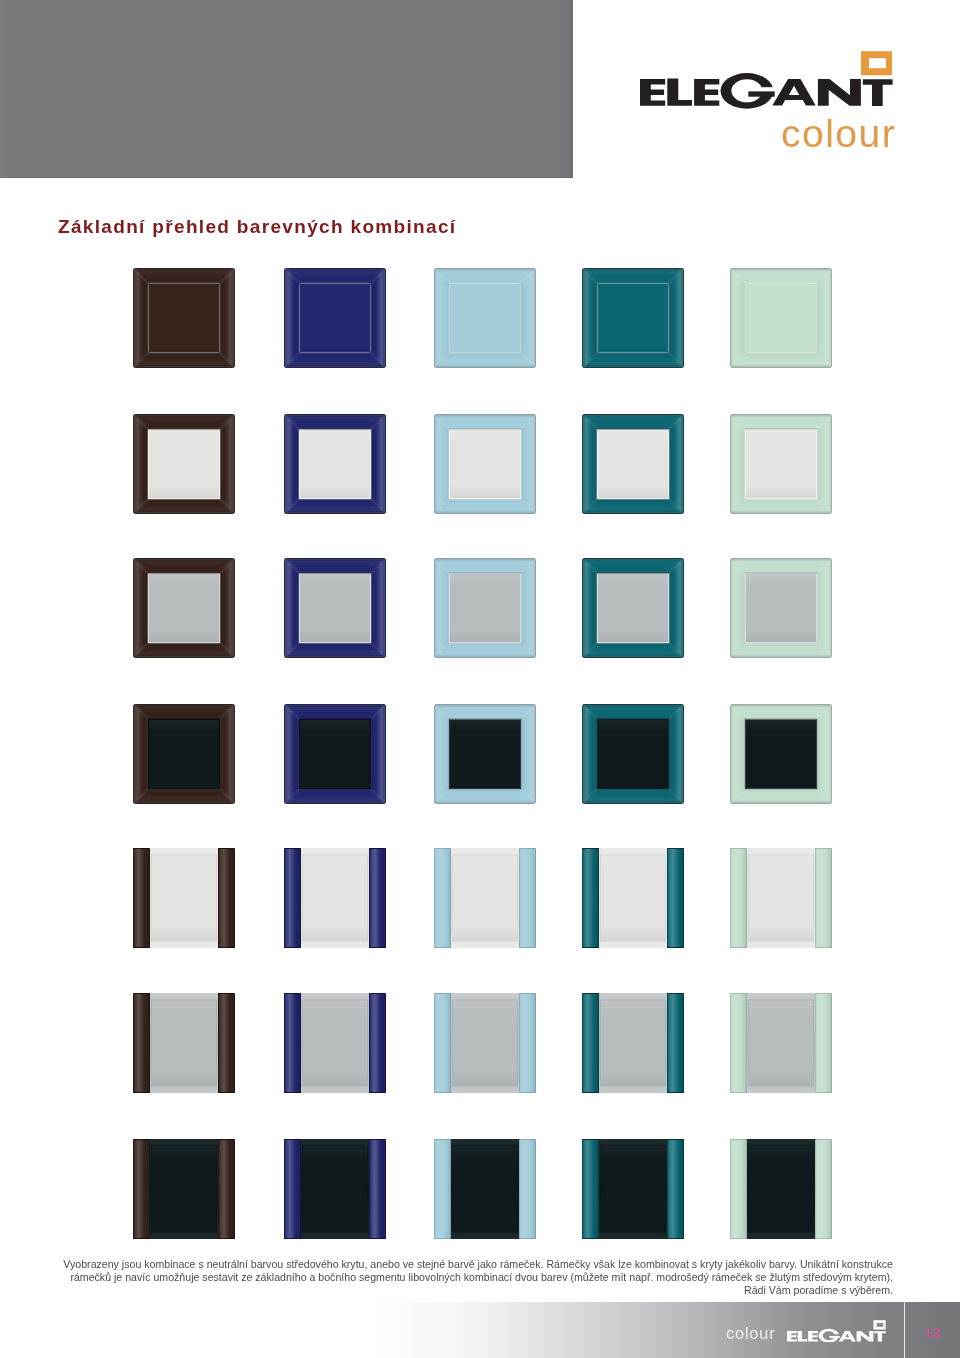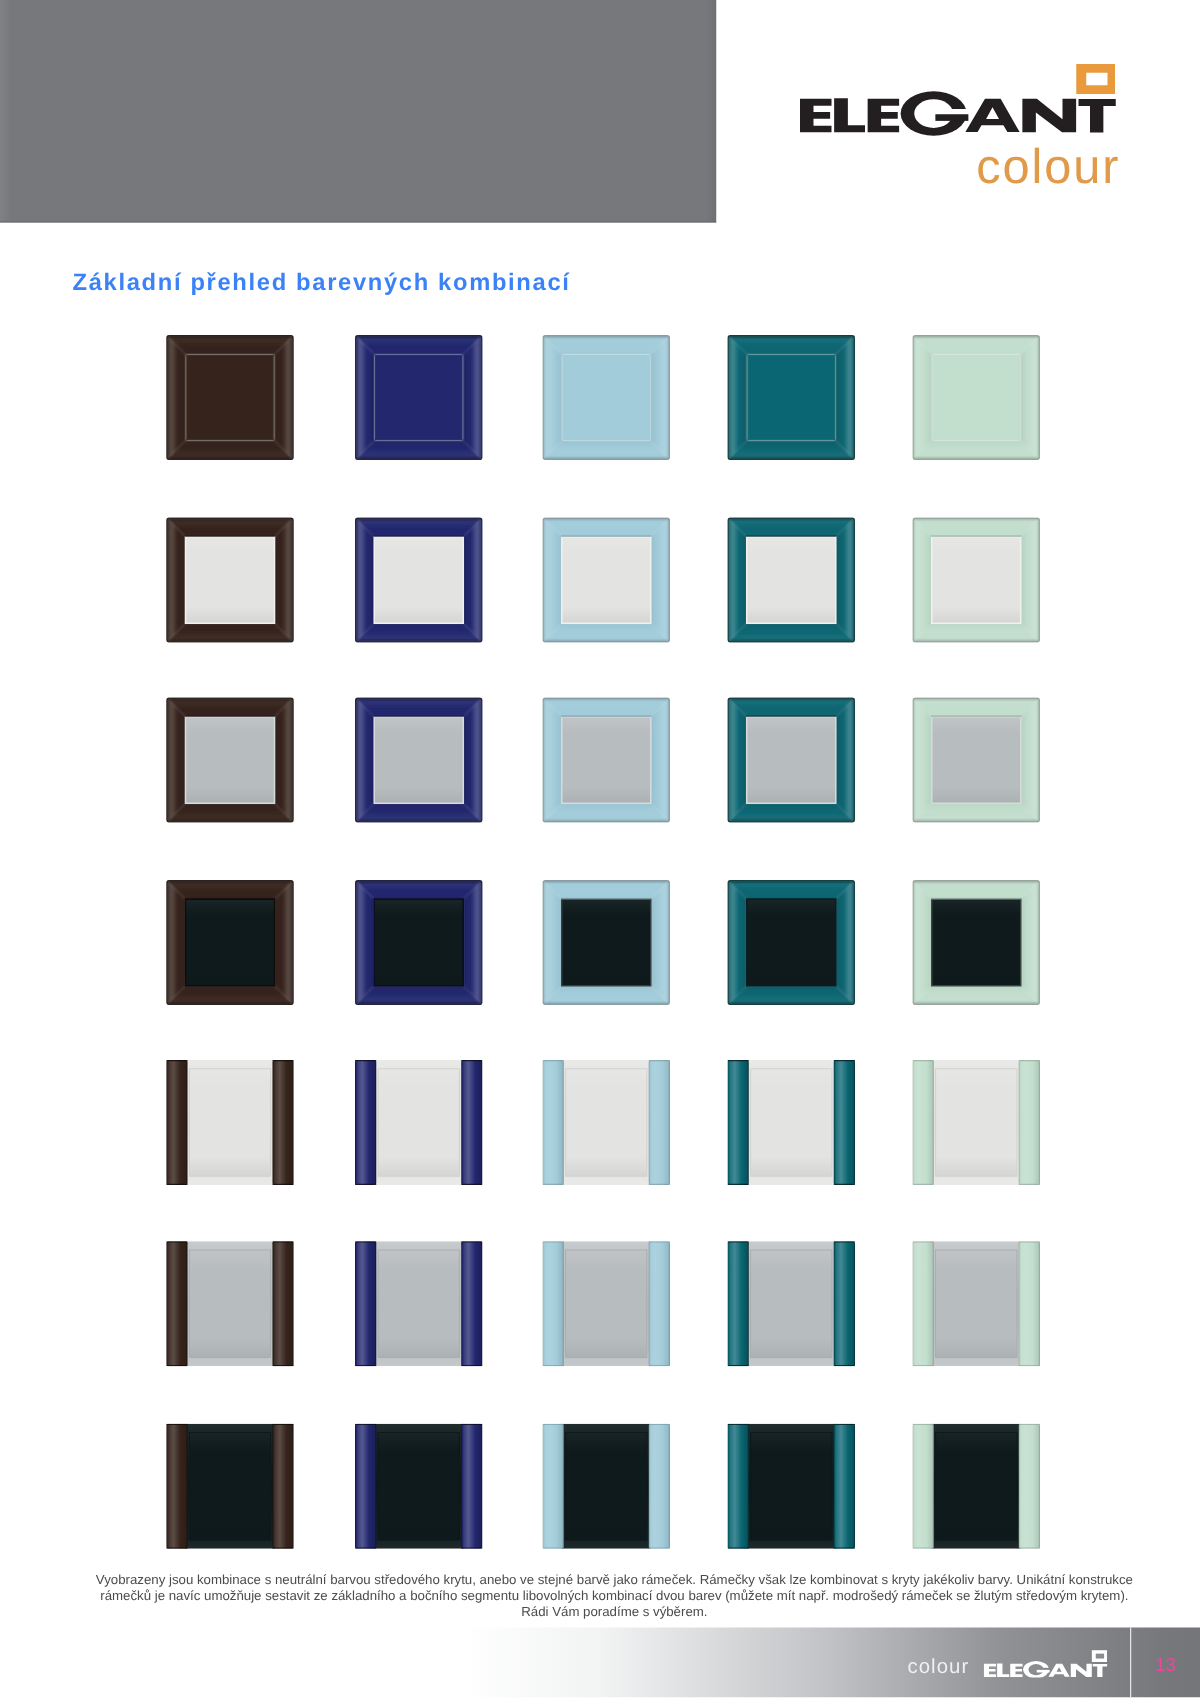--- a/index.html
+++ b/index.html
@@ -13,30 +13,30 @@
             background:linear-gradient(90deg,#7f8185 0px,#76787c 9px,#76787c 565px,#6e7074 573px);}
   .hdr-band::after{content:"";position:absolute;left:0;bottom:0;width:100%;height:1.5px;
             background:#64666a;opacity:.75;}
   .logo{position:absolute;left:640px;top:51px;width:254px;height:105px;}
   .logo-word{position:absolute;left:0;top:0;display:block;}
   .logo-sub{position:absolute;left:141px;top:63px;font-size:39px;color:#e09a4a;
             letter-spacing:1.5px;line-height:1;font-weight:400;white-space:nowrap;}
 
   
   .title{position:absolute;left:58px;top:216px;font-size:19px;font-weight:bold;
-         color:#3b82f6;letter-spacing:1.33px;white-space:nowrap;}
+         color:#7f1d1d;letter-spacing:1.33px;white-space:nowrap;}
 
   
   .grid{position:absolute;left:0;top:0;}
   .cell{position:absolute;width:102px;height:100px;}
   .cell svg{display:block;}
 
   
-  .para{position:absolute;left:71px;top:1258px;width:841px;font-size:10.6px;
-        line-height:12.92px;color:#4b4b4e;text-align:center;}
+  .para{position:absolute;left:52px;top:1258px;width:841px;font-size:10.6px;
+        line-height:12.92px;color:#4b4b4e;text-align:right;}
 
   
   .footbar{position:absolute;left:0;top:1302px;width:960px;height:56px;
            background:linear-gradient(90deg,
              #ffffff 0px, #ffffff 370px, #f2f3f3 480px,
              #c2c3c6 660px, #919296 800px, #76787c 930px, #74767a 960px);}
   .foot-colour{position:absolute;left:726px;top:1325px;font-size:16.3px;color:#eff0f1;
                letter-spacing:.85px;line-height:1;}
   .foot-logo{position:absolute;left:787px;top:1319.6px;display:block;}
   .foot-div{position:absolute;left:904px;top:1302px;width:1.3px;height:56px;background:#e3e4e5;}

